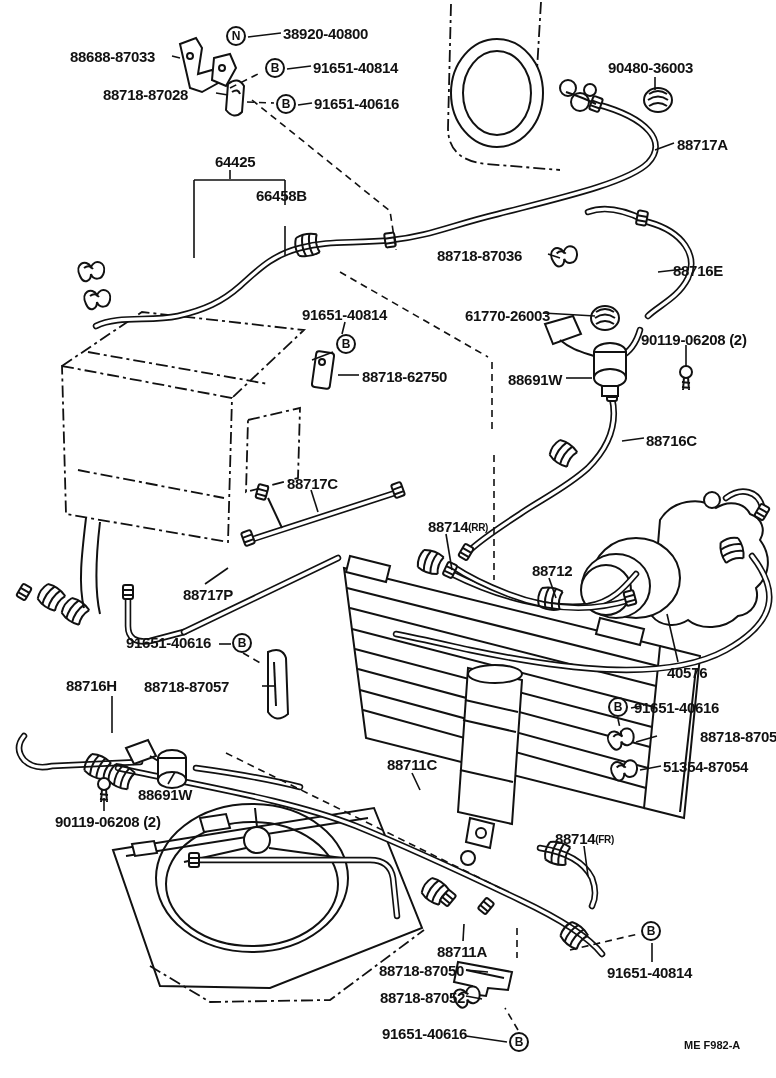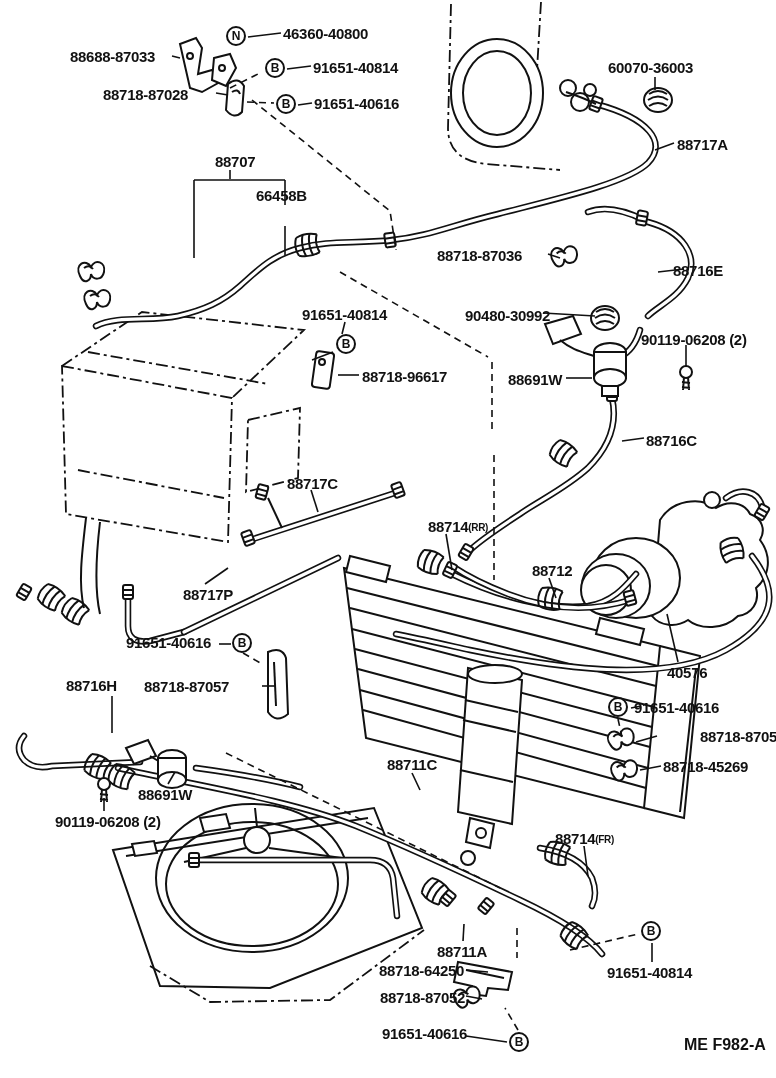--- a/index.html
+++ b/index.html
@@ -5,21 +5,21 @@
   html,body{margin:0;padding:0;background:#fff;}
   #stage{position:relative;width:776px;height:1078px;background:#fff;overflow:hidden;
          font-family:"Liberation Sans","DejaVu Sans",sans-serif;}
   #art{position:absolute;left:0;top:0;}
   .lbl{position:absolute;font-size:15px;font-weight:bold;color:#111;letter-spacing:-0.3px;
        white-space:nowrap;line-height:18px;}
   .sfx{font-size:10px;font-weight:bold;vertical-align:1px;}
   .badge{position:absolute;width:20px;height:20px;border:2px solid #111;border-radius:50%;
          display:flex;align-items:center;justify-content:center;font-size:12px;font-weight:bold;
          color:#111;box-sizing:border-box;background:#fff;}
-  .footer{font-size:16px;letter-spacing:0;}
+  .footer{font-size:11px;letter-spacing:0;}
   svg .ln{stroke:#111;stroke-width:1.6;fill:none;}
   svg .dsh{stroke:#111;stroke-width:1.6;fill:none;stroke-dasharray:7 5;}
   svg .ddot{stroke:#111;stroke-width:1.8;fill:none;stroke-dasharray:12 4 3 4;}
   svg .pb{stroke:#111;stroke-width:6.5;fill:none;stroke-linecap:round;}
   svg .pw{stroke:#fff;stroke-width:3.2;fill:none;stroke-linecap:round;}
   svg .th{stroke:#111;stroke-width:2;fill:none;}
   svg .shape{stroke:#111;stroke-width:2;fill:#fff;}
 </style>
 </head>
 <body>
@@ -294,53 +294,53 @@
 
 <div class="badge" style="left:226px;top:26px">N</div>
 <div class="badge" style="left:265px;top:58px">B</div>
 <div class="badge" style="left:276px;top:94px">B</div>
 <div class="badge" style="left:336px;top:334px">B</div>
 <div class="badge" style="left:232px;top:633px">B</div>
 <div class="badge" style="left:608px;top:697px">B</div>
 <div class="badge" style="left:641px;top:921px">B</div>
 <div class="badge" style="left:509px;top:1032px">B</div>
 
-<div class="lbl" style="left:283px;top:25px">46360-40800</div>
+<div class="lbl" style="left:283px;top:25px">38920-40800</div>
 <div class="lbl" style="left:70px;top:48px">88688-87033</div>
 <div class="lbl" style="left:313px;top:59px">91651-40814</div>
 <div class="lbl" style="left:103px;top:86px">88718-87028</div>
 <div class="lbl" style="left:314px;top:95px">91651-40616</div>
-<div class="lbl" style="left:608px;top:59px">60070-36003</div>
+<div class="lbl" style="left:608px;top:59px">90480-36003</div>
 <div class="lbl" style="left:677px;top:136px">88717A</div>
-<div class="lbl" style="left:215px;top:153px">88707</div>
+<div class="lbl" style="left:215px;top:153px">64425</div>
 <div class="lbl" style="left:256px;top:187px">66458B</div>
 <div class="lbl" style="left:437px;top:247px">88718-87036</div>
 <div class="lbl" style="left:673px;top:262px">88716E</div>
 <div class="lbl" style="left:302px;top:306px">91651-40814</div>
-<div class="lbl" style="left:465px;top:307px">90480-30992</div>
+<div class="lbl" style="left:465px;top:307px">61770-26003</div>
 <div class="lbl" style="left:641px;top:331px">90119-06208 (2)</div>
-<div class="lbl" style="left:362px;top:368px">88718-96617</div>
+<div class="lbl" style="left:362px;top:368px">88718-62750</div>
 <div class="lbl" style="left:508px;top:371px">88691W</div>
 <div class="lbl" style="left:646px;top:432px">88716C</div>
 <div class="lbl" style="left:287px;top:475px">88717C</div>
 <div class="lbl" style="left:428px;top:518px"><span>88714</span><span class="sfx">(RR)</span></div>
 <div class="lbl" style="left:532px;top:562px">88712</div>
 <div class="lbl" style="left:183px;top:586px">88717P</div>
 <div class="lbl" style="left:126px;top:634px">91651-40616</div>
 <div class="lbl" style="left:667px;top:664px">40576</div>
 <div class="lbl" style="left:66px;top:677px">88716H</div>
 <div class="lbl" style="left:144px;top:678px">88718-87057</div>
 <div class="lbl" style="left:634px;top:699px">91651-40616</div>
 <div class="lbl" style="left:700px;top:728px">88718-87055</div>
-<div class="lbl" style="left:663px;top:758px">88718-45269</div>
+<div class="lbl" style="left:663px;top:758px">51354-87054</div>
 <div class="lbl" style="left:138px;top:786px">88691W</div>
 <div class="lbl" style="left:55px;top:813px">90119-06208 (2)</div>
 <div class="lbl" style="left:387px;top:756px">88711C</div>
 <div class="lbl" style="left:555px;top:830px"><span>88714</span><span class="sfx">(FR)</span></div>
 <div class="lbl" style="left:437px;top:943px">88711A</div>
-<div class="lbl" style="left:379px;top:962px">88718-64250</div>
+<div class="lbl" style="left:379px;top:962px">88718-87050</div>
 <div class="lbl" style="left:607px;top:964px">91651-40814</div>
 <div class="lbl" style="left:380px;top:989px">88718-87052</div>
 <div class="lbl" style="left:382px;top:1025px">91651-40616</div>
 
 <div class="lbl footer" style="left:684px;top:1036px">ME F982-A</div>
 
 </div>
 
 </body></html>

